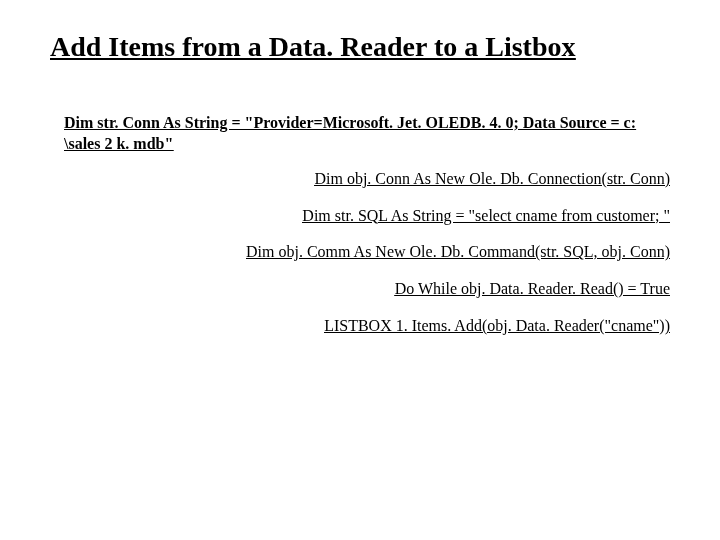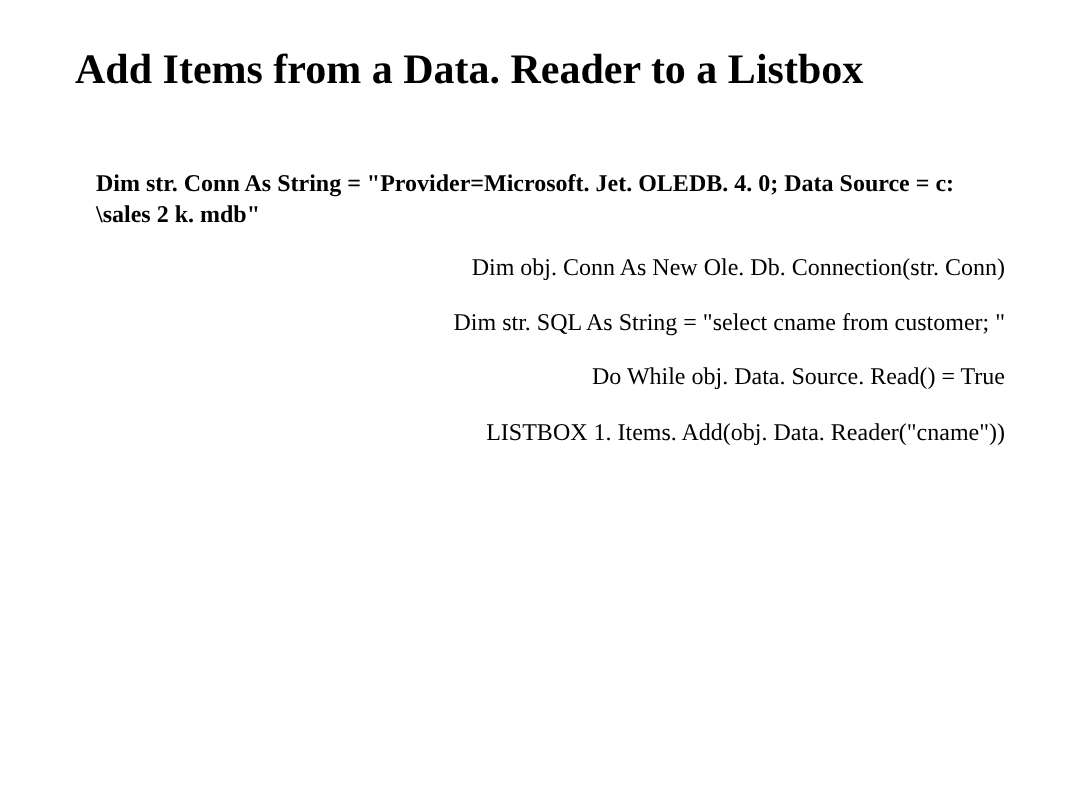--- a/index.html
+++ b/index.html
@@ -1,15 +1,15 @@
 <!DOCTYPE html>
 <html><head>
   <meta charset="utf-8">
   <style>
-    * { margin: 0; padding: 0; box-sizing: border-box; }
+    * { margin: 0; padding: 0; box-sizing: border-box; text-decoration: underline; }
     body {
       width: 720px;
       height: 540px;
       background: #fff;
       font-family: "Times New Roman", Times, serif;
       color: #000;
       padding: 30px 50px 20px 50px;
     }
     .title {
       font-size: 28px;
@@ -41,15 +41,16 @@
 </head>
 <body>
 
 <h1 class="title">Add Items from a Data. Reader to a Listbox</h1>
 
 <p class="subheading">Dim str. Conn As String = "Provider=Microsoft. Jet. OLEDB. 4. 0; Data Source = c: \sales 2 k. mdb"</p>
 
 <div class="code-list">
   <p class="code-line">Dim obj. Conn As New Ole. Db. Connection(str. Conn)</p>
   <p class="code-line">Dim str. SQL As String = "select cname from customer; "</p>
-  <p class="code-line">Do While obj. Data. Source. Read() = True</p>
+  <p class="code-line">Dim obj. Comm As New Ole. Db. Command(str. SQL, obj. Conn)</p>
+  <p class="code-line">Do While obj. Data. Reader. Read() = True</p>
   <p class="code-line indent">LISTBOX 1. Items. Add(obj. Data. Reader("cname"))</p>
 </div>
 
 </body></html>

